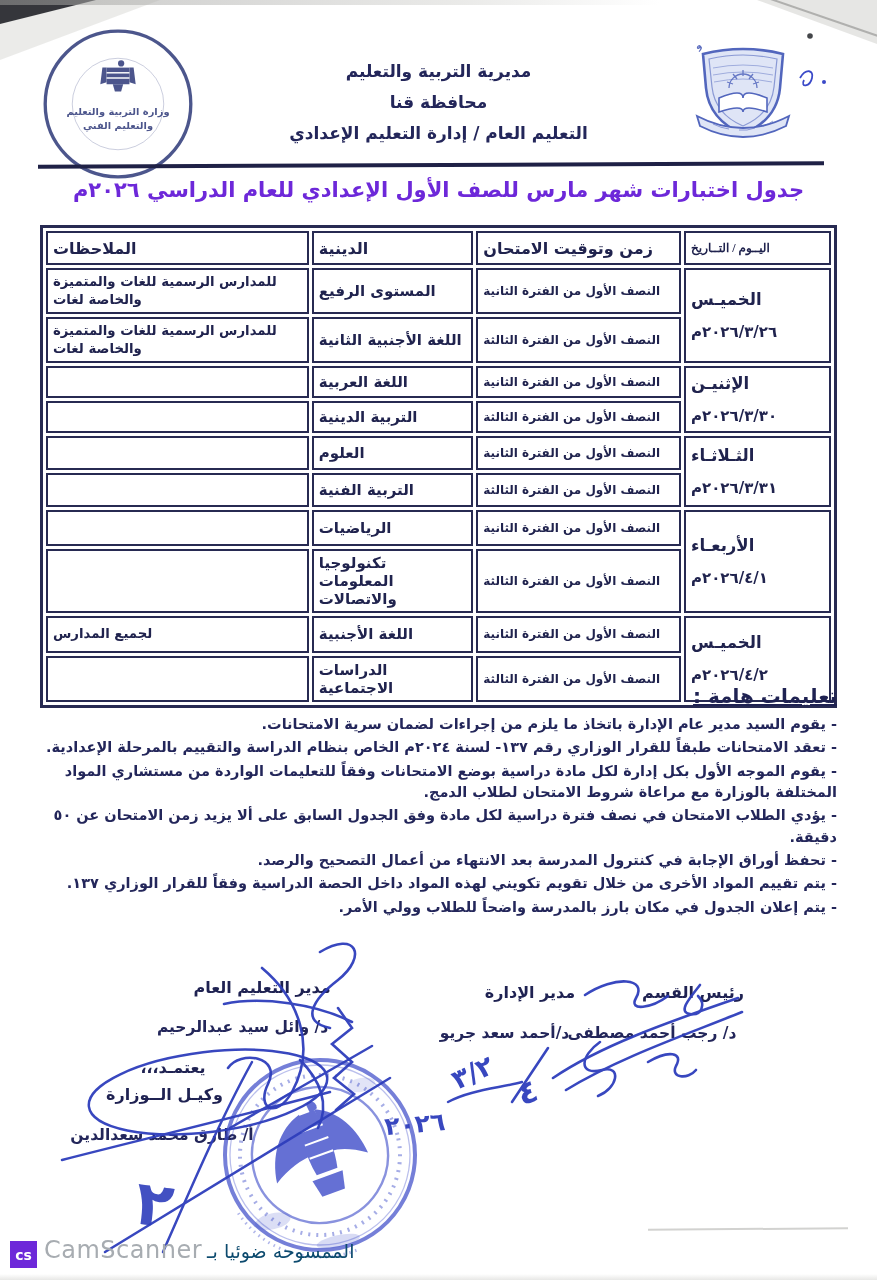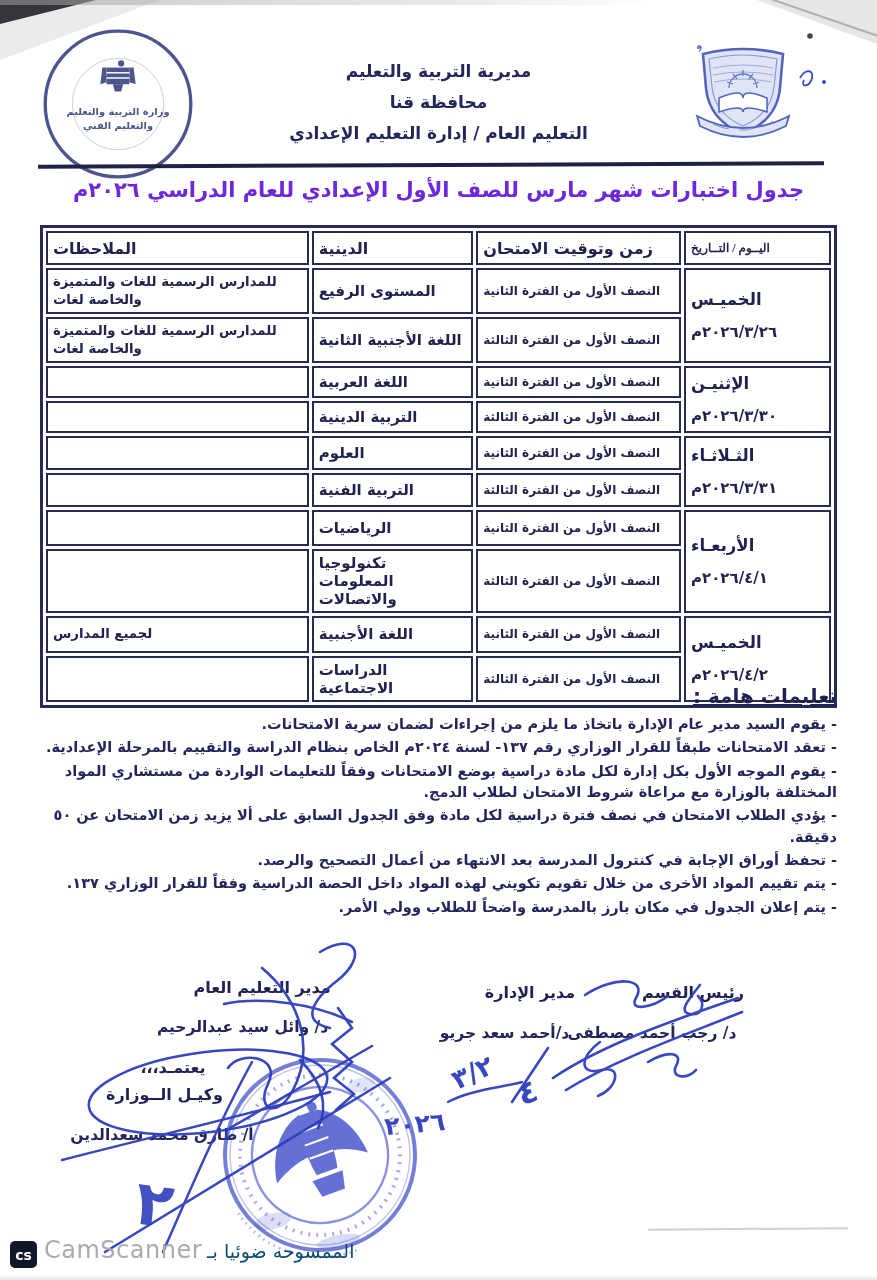--- a/index.html
+++ b/index.html
@@ -54,22 +54,22 @@
   .day-date{font-size:15px;}
   
   .instructions{position:absolute;right:40px;left:36px;top:684px;}
   .instr-heading{font-size:20px;text-decoration:underline;margin-bottom:6px;color:#1f2252;}
   .instr-item{font-size:14.5px;line-height:1.47;margin-bottom:2px;color:#23265a;}
   
   .sig{position:absolute;text-align:center;white-space:nowrap;}
   .sig-title{font-size:16px;color:#1f2252;}
   .sig-name{font-size:15.5px;color:#23265a;}
   
-  .footer-badge{position:absolute;left:10px;top:1241px;width:27px;height:27px;border-radius:5px;
-    background:#0f172a;color:#fff;font-size:14px;display:flex;align-items:center;justify-content:center;
+  .footer-badge{position:absolute;left:10px;top:1241px;width:27px;height:27px;border-radius:0;
+    background:#6d28d9;color:#fff;font-size:14px;display:flex;align-items:center;justify-content:center;
     font-family:"DejaVu Sans",sans-serif;}
   .footer-brand{position:absolute;left:44px;top:1236px;font-size:24px;color:#a7acb1;
     font-weight:400;letter-spacing:.5px;direction:ltr;}
   .footer-arabic{position:absolute;left:207px;top:1240px;font-size:19px;color:#0c4a6e;
     font-weight:400;direction:rtl;}
   .ink{position:absolute;left:0;top:0;pointer-events:none;}
 </style>
 </head>
 <body>
 

